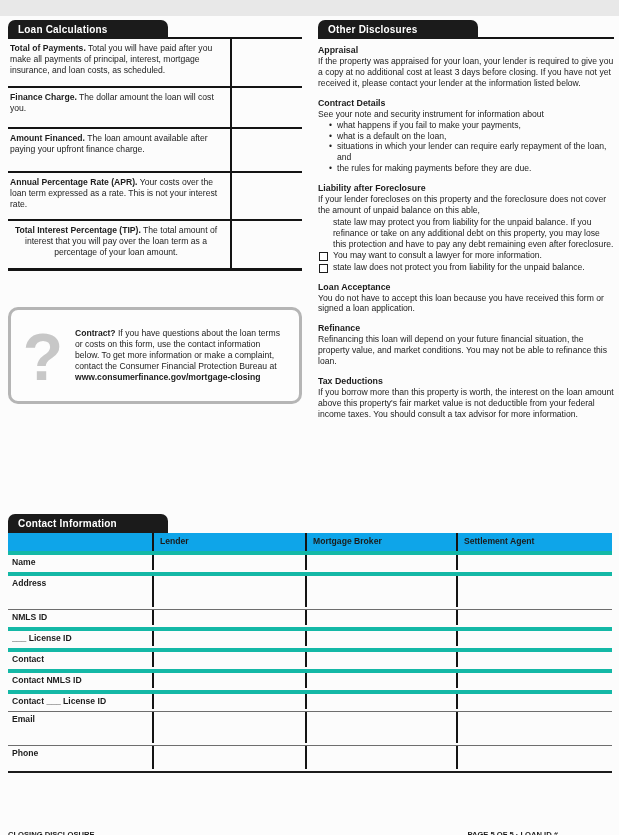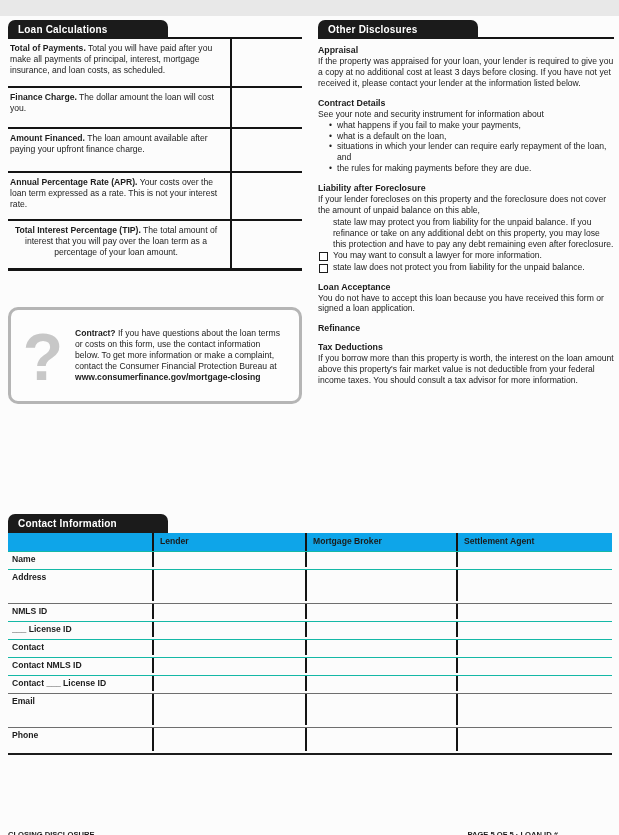--- a/index.html
+++ b/index.html
@@ -67,21 +67,21 @@
   .ci-row > div{border-left:2.5px solid #141414;}
   .ci-row > div:first-child{border-left:none;}
   .ci-header > div{
     background:#0ea5e9;font-size:8.6px;font-weight:700;
     padding:3px 0 2px 6px;height:13px;
   }
   .ci-header > div:first-child{padding-left:4px;}
   .ci-label{
     font-size:8.6px;font-weight:700;padding:2px 0 0 4px;
   }
-  .ci-r{border-top:1px solid #14b8a6;}
+  .ci-r{border-top:4px solid #14b8a6;}
   .ci-r.thick{border-top:1.4px solid #6e6e6e;}
   .h-s > div{height:15px;} .h-m > div{height:23px;} .h-l > div{height:31px;}
 
   
   .footer{position:absolute;left:8px;top:814px;width:604px;font-size:7.6px;font-weight:700;}
   .footer-left{position:absolute;left:0;top:0;}
   .footer-right{position:absolute;right:54px;top:0;}
 </style>
 </head>
 <body>
@@ -164,20 +164,21 @@
         </div>
       </div>
 
       <div class="od-section">
         <div class="od-head">Loan Acceptance</div>
         <div class="od-text">You do not have to accept this loan because you have received this form or signed a loan application.</div>
       </div>
 
       <div class="od-section">
         <div class="od-head">Refinance</div>
+        <div class="od-text">Refinancing this loan will depend on your future financial situation, the property value, and market conditions. You may not be able to refinance this loan.</div>
       </div>
 
       <div class="od-section">
         <div class="od-head">Tax Deductions</div>
         <div class="od-text">If you borrow more than this property is worth, the interest on the loan amount above this property's fair market value is not deductible from your federal income taxes. You should consult a tax advisor for more information.</div>
       </div>
 
     </div>
   </div>
 

